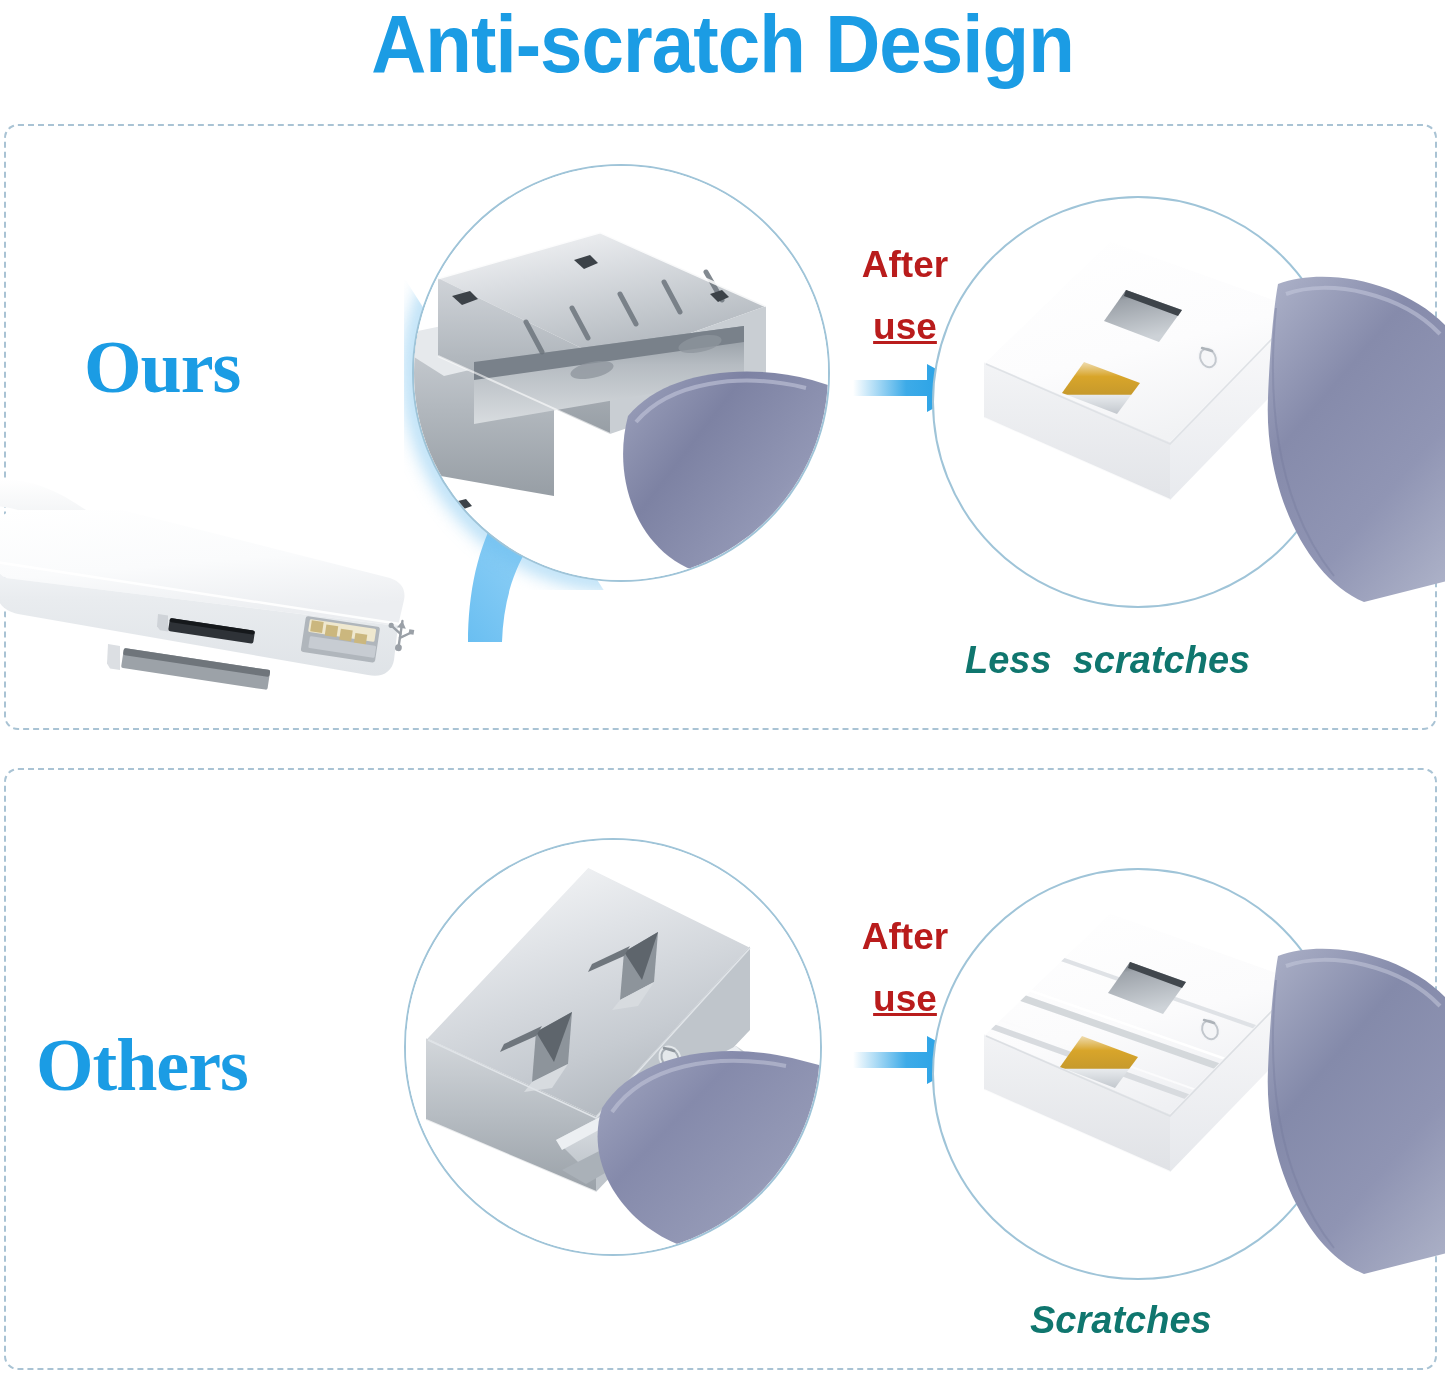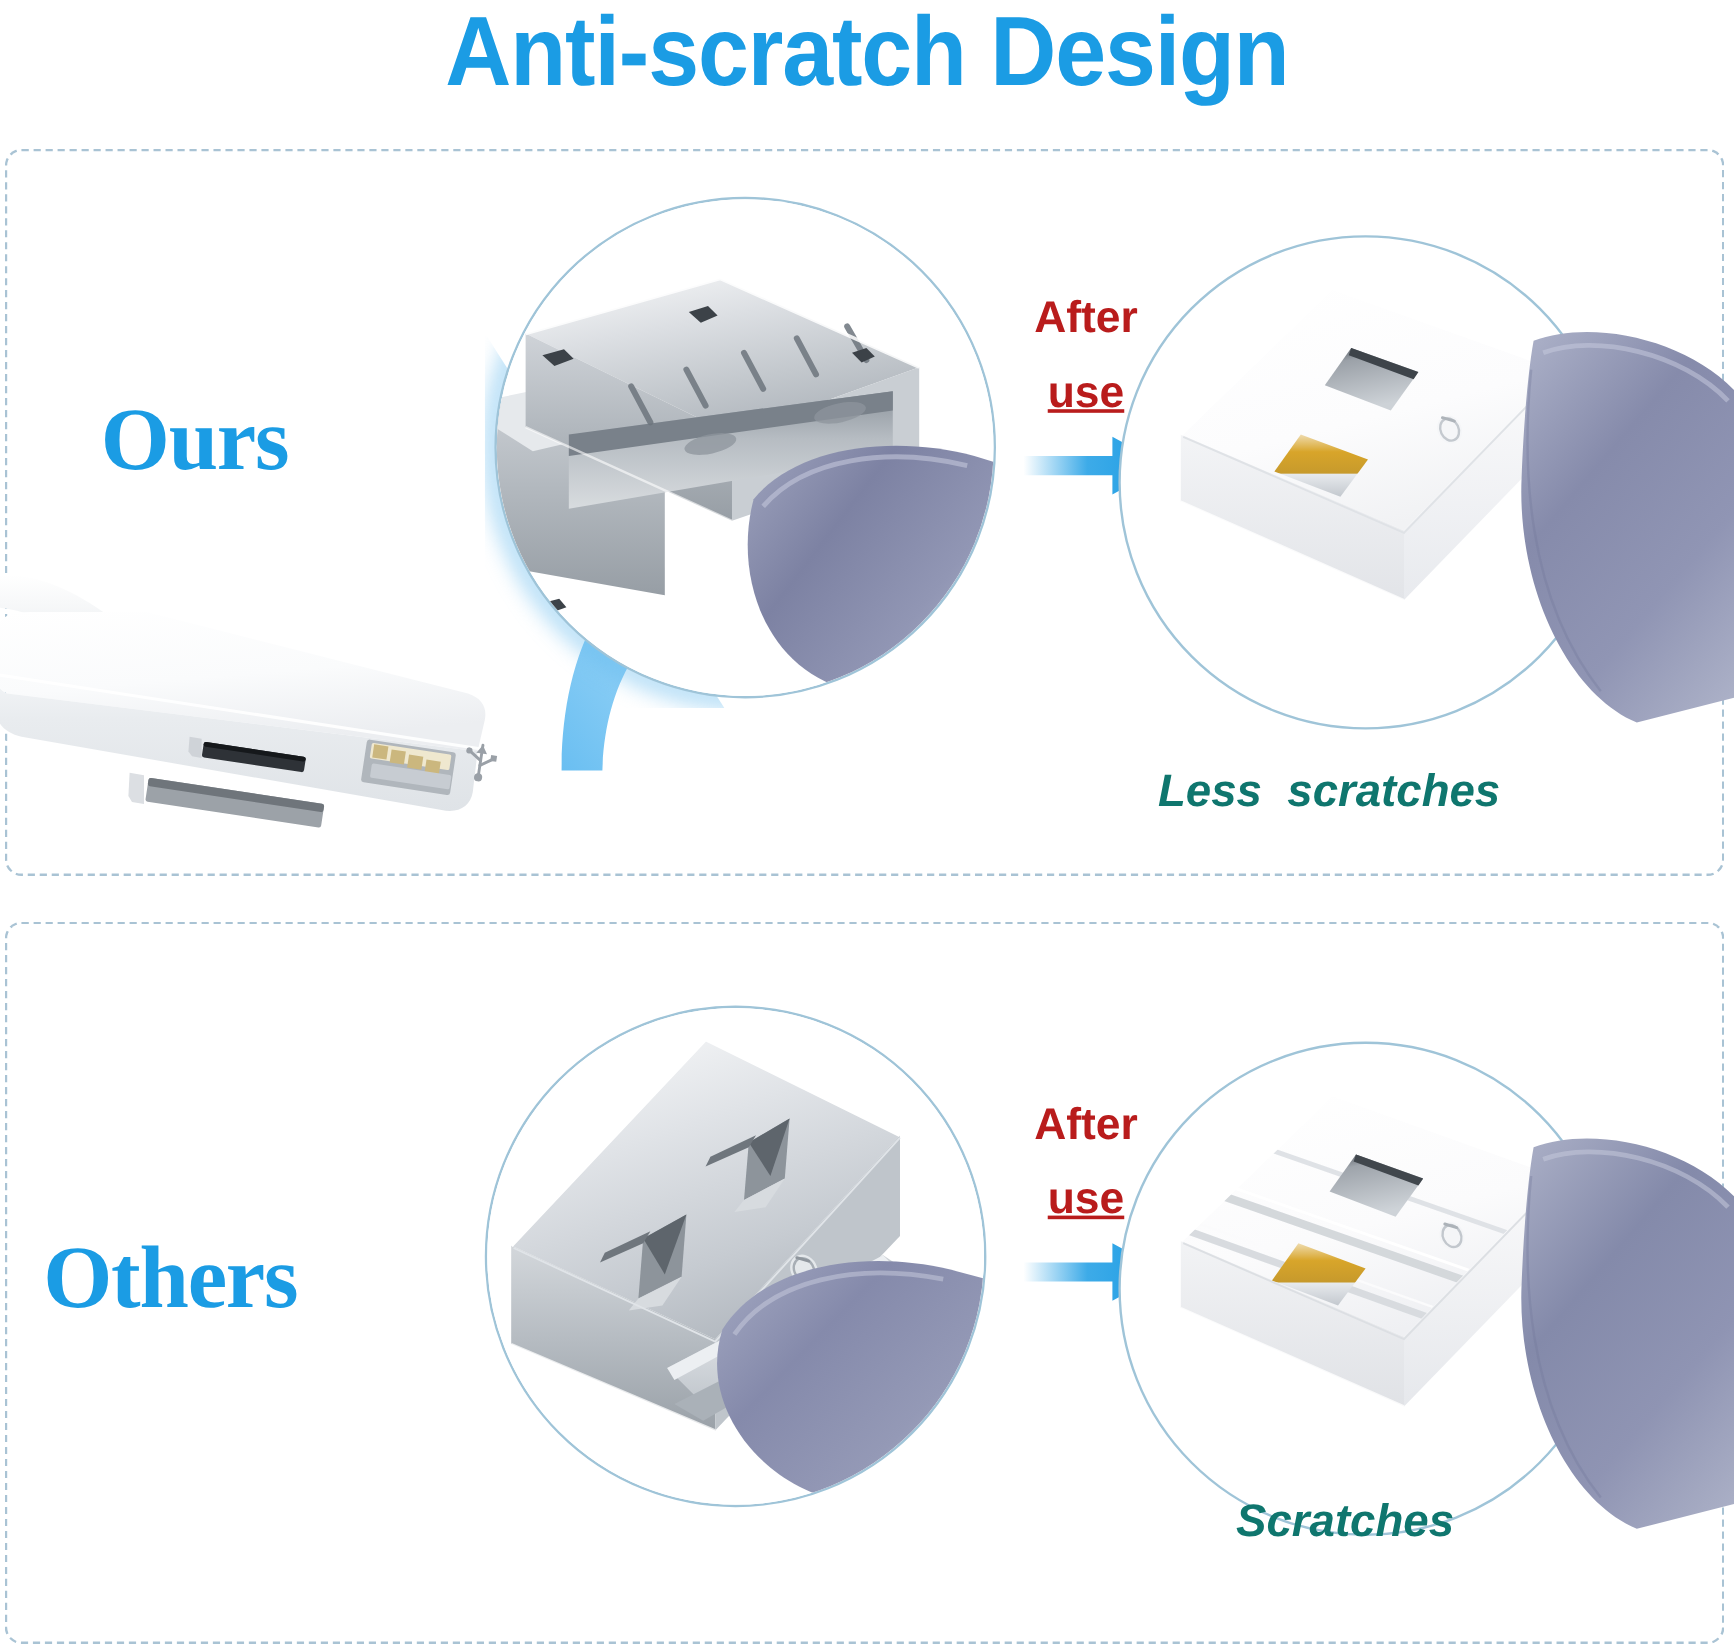--- a/index.html
+++ b/index.html
@@ -57,21 +57,21 @@
     position:absolute;
     color:#0f766e;
     font-weight:bold;
     font-size:38px;
     letter-spacing:0px;
     white-space:pre;
     line-height:56px;
     font-style:italic;
   }
   #caption-less{left:965px;top:632px;}
-  #caption-scratches{left:1030px;top:1240px;}
+  #caption-scratches{left:1030px;top:1292px;}
 
   
   .afteruse{
     position:absolute;
     color:#b91c1c;
     font-weight:bold;
     font-size:37px;
     line-height:62px;
     text-align:center;
     width:150px;

